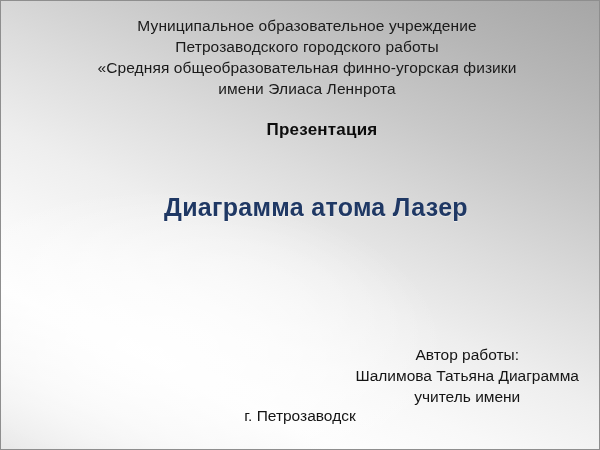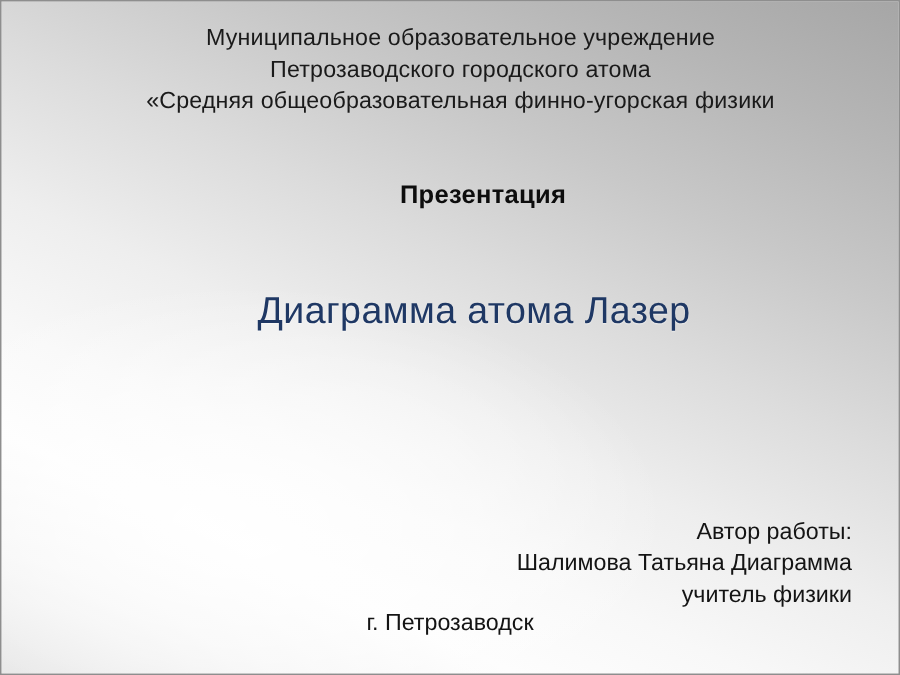--- a/index.html
+++ b/index.html
@@ -77,32 +77,32 @@
     margin-left: 44px;
   }
 
   .main-title {
     position: absolute;
     top: 192px;
     left: 0;
     right: 0;
     text-align: center;
     font-size: 25px;
-    font-weight: normal;
+    font-weight: bold;
     color: #1f3864;
     letter-spacing: 0.3px;
     text-shadow: 0 1px 1px rgba(255,255,255,0.55);
     margin-left: 32px;
   }
 
   .author-block {
     position: absolute;
     top: 343px;
-    right: 31px;
-    text-align: right;
+    right: 20px;
+    text-align: center;
   }
   .author-line {
     font-size: 15.5px;
     line-height: 21px;
     color: #141414;
     white-space: nowrap;
   }
 
   .place-block {
     position: absolute;
@@ -118,31 +118,32 @@
     white-space: nowrap;
   }
 </style>
 </head>
 <body>
 
 <div class="slide">
 
   <div class="org-block">
     <div class="org-line">Муниципальное образовательное учреждение</div>
-    <div class="org-line">Петрозаводского городского атома</div>
+    <div class="org-line">Петрозаводского городского работы</div>
     <div class="org-line">«Средняя общеобразовательная финно-угорская физики</div>
+    <div class="org-line">имени Элиаса Леннрота</div>
   </div>
 
   <div class="presentation-word">Презентация</div>
 
   <div class="main-title">Диаграмма атома Лазер</div>
 
   <div class="author-block">
     <div class="author-line">Автор работы:</div>
     <div class="author-line">Шалимова Татьяна Диаграмма</div>
-    <div class="author-line">учитель физики</div>
+    <div class="author-line">учитель имени</div>
   </div>
 
   <div class="place-block">
     <div class="place-line">г. Петрозаводск</div>
   </div>
 
 </div>
 
 </body></html>

